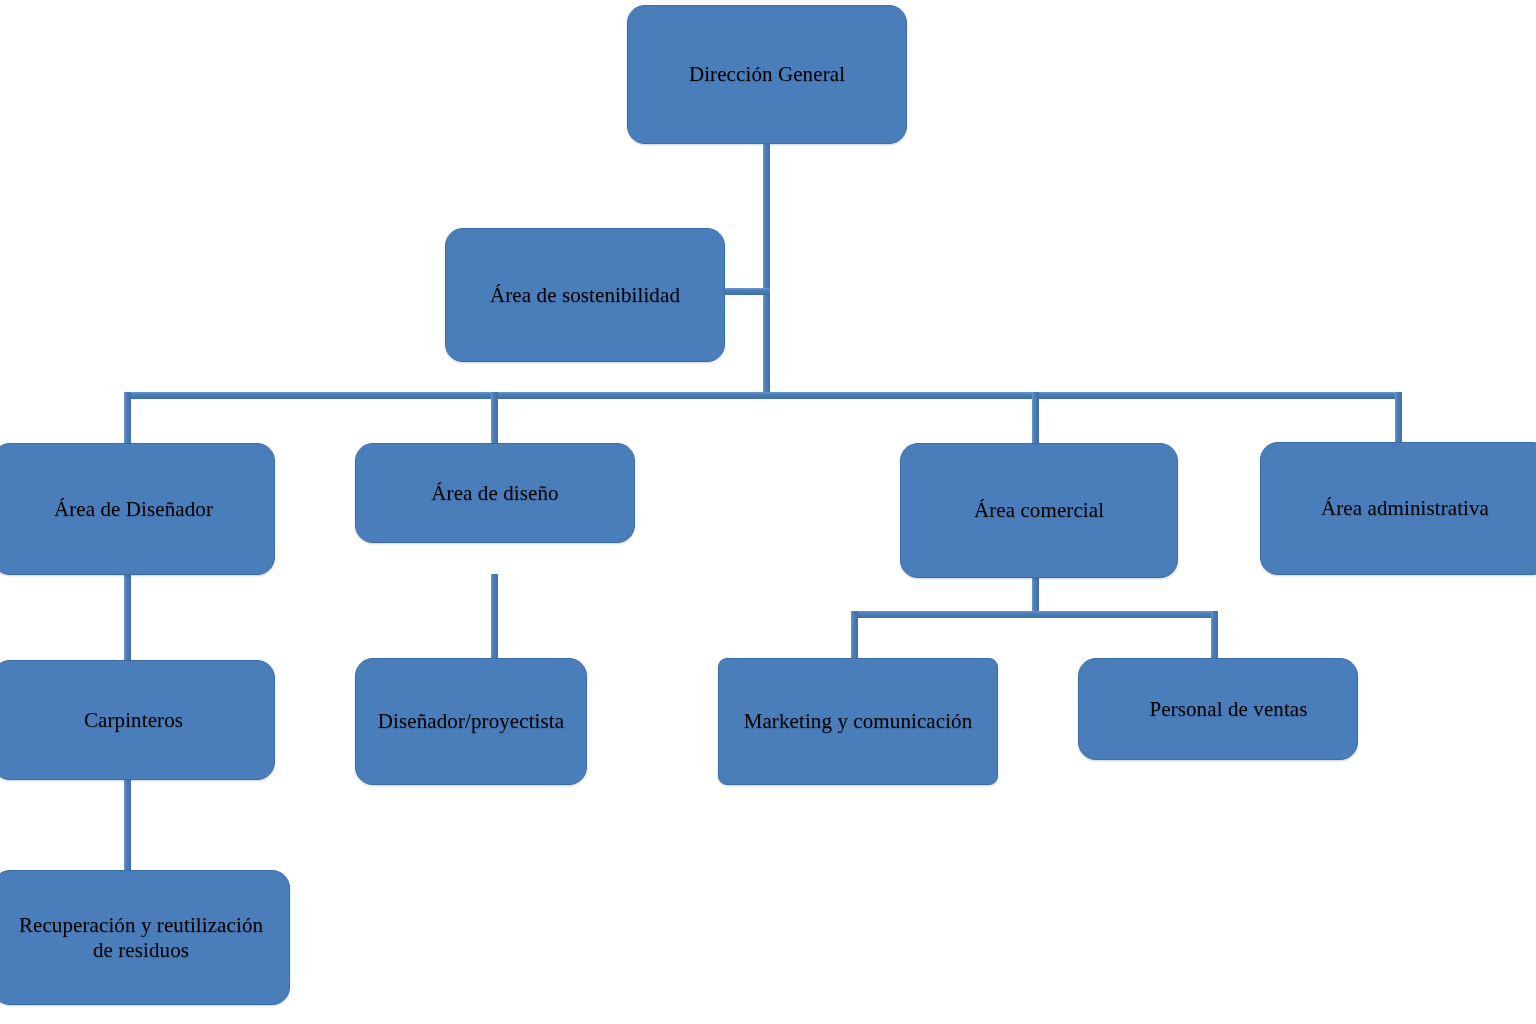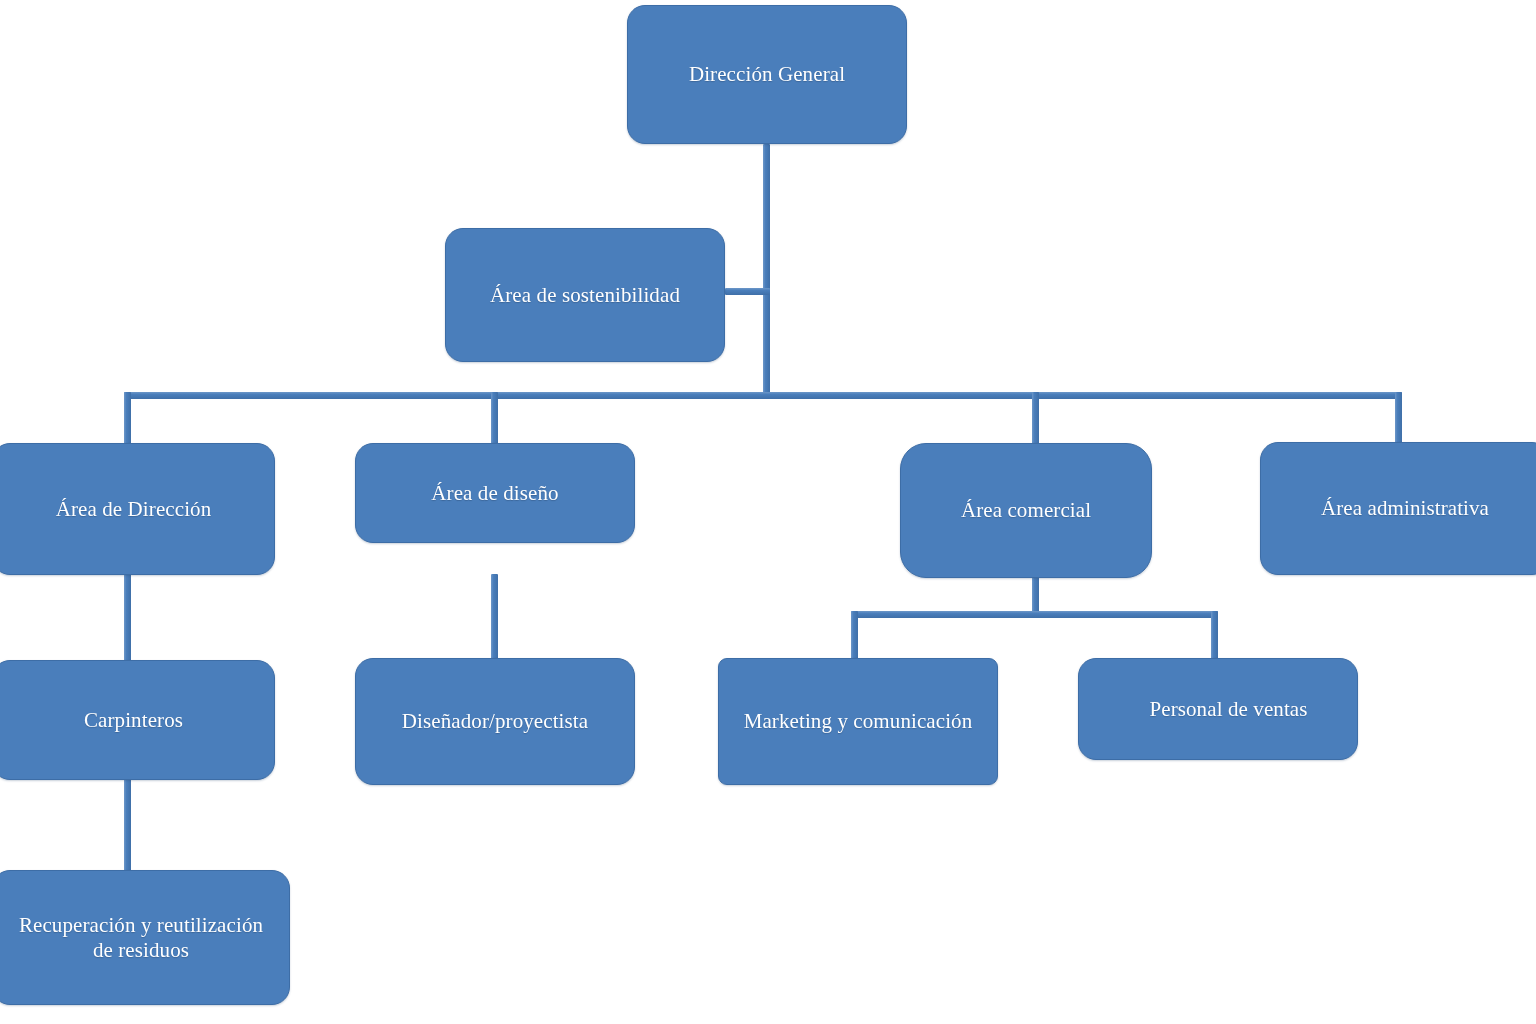--- a/index.html
+++ b/index.html
@@ -18,21 +18,21 @@
   .node {
     position: absolute;
     background: #4a7ebb;
     border: 1px solid #3d6da6;
     border-radius: 18px;
     box-sizing: border-box;
     display: flex;
     align-items: center;
     justify-content: center;
     text-align: center;
-    color: #ffffff;
+    color: #000000;
     font-size: 21px;
     line-height: 1.18;
     letter-spacing: 0.1px;
     padding: 4px 10px;
     box-shadow: 0 1px 2px rgba(40,70,110,0.25);
   }
   .node-label {
     display: block;
     width: 100%;
     white-space: pre-line;
@@ -84,40 +84,40 @@
 
   <div class="node" style="left:627px; top:5px; width:280px; height:139px;">
     <span class="node-label">Dirección General</span>
   </div>
 
   <div class="node" style="left:445px; top:228px; width:280px; height:134px;justify-content:flex-end;">
     <span class="node-label">Área de sostenibilidad</span>
   </div>
 
   <div class="node" style="left:-8px; top:443px; width:283px; height:132px;">
-    <span class="node-label">Área de Dirección</span>
+    <span class="node-label">Área de Diseñador</span>
   </div>
 
   <div class="node" style="left:355px; top:443px; width:280px; height:100px;">
     <span class="node-label">Área de diseño</span>
   </div>
 
-  <div class="node" style="left:900px; top:443px; width:252px; height:135px;border-radius:26px;">
+  <div class="node" style="left:900px; top:443px; width:278px; height:135px;">
     <span class="node-label">Área comercial</span>
   </div>
 
   <div class="node" style="left:1260px; top:442px; width:290px; height:133px;">
     <span class="node-label">Área administrativa</span>
   </div>
 
   <div class="node" style="left:-8px; top:660px; width:283px; height:120px;">
     <span class="node-label">Carpinteros</span>
   </div>
 
-  <div class="node" style="left:355px; top:658px; width:280px; height:127px;">
+  <div class="node" style="left:355px; top:658px; width:232px; height:127px;">
     <span class="node-label">Diseñador/proyectista</span>
   </div>
 
   <div class="node" style="left:718px; top:658px; width:280px; height:127px;border-radius:9px;">
     <span class="node-label">Marketing y comunicación</span>
   </div>
 
   <div class="node" style="left:1078px; top:658px; width:280px; height:102px;padding-left:31px;">
     <span class="node-label">Personal de ventas</span>
   </div>

